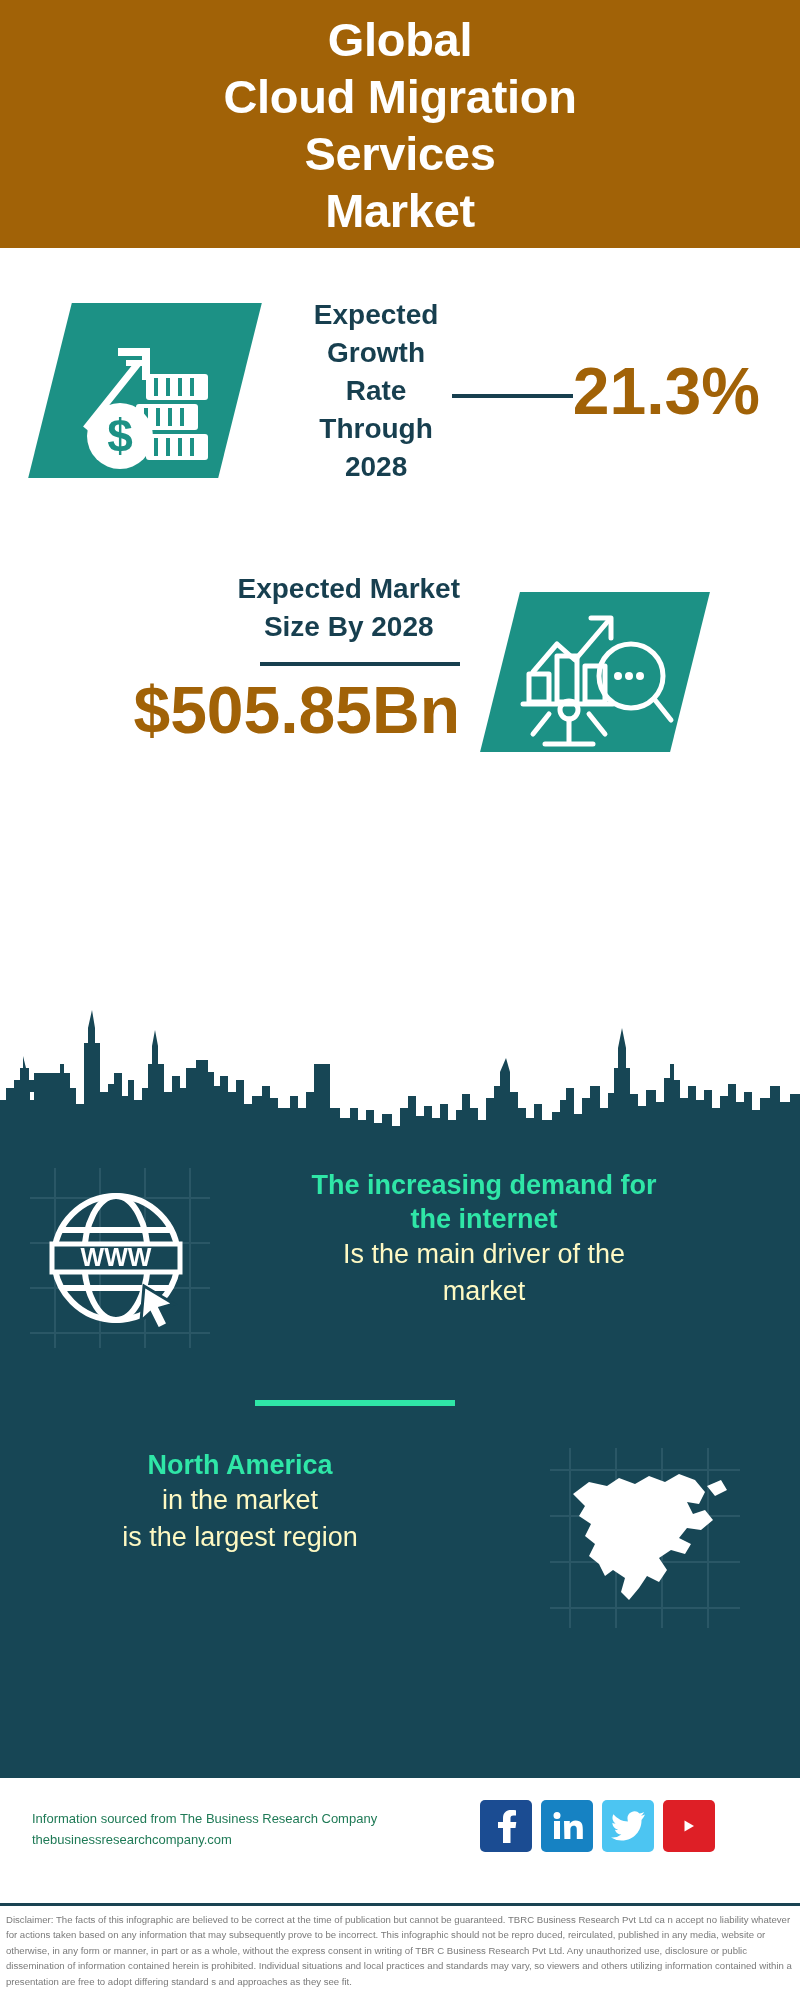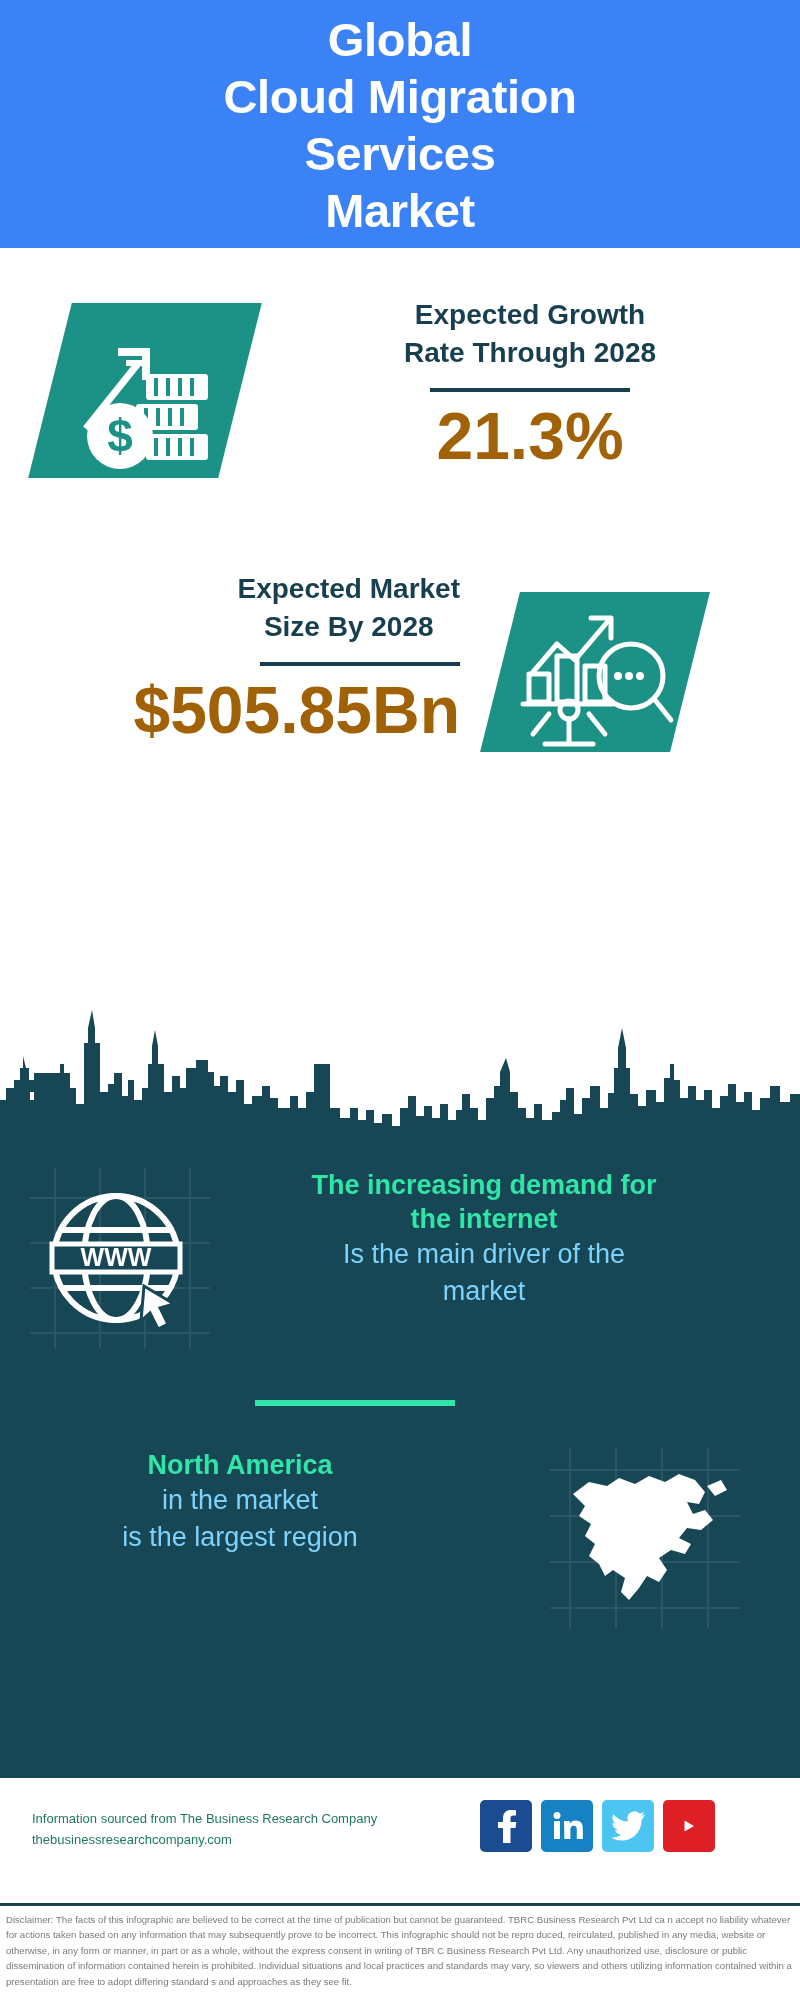--- a/index.html
+++ b/index.html
@@ -4,42 +4,42 @@
 <style>
   *{margin:0;padding:0;box-sizing:border-box;}
   html,body{width:800px;height:2000px;background:#ffffff;}
   body{font-family:"Liberation Sans",sans-serif;overflow:hidden;}
 
   .page{position:relative;width:800px;height:2000px;background:#fff;}
 
   
   .header{
     position:absolute;left:0;top:0;width:800px;height:248px;
-    background:#3b82f6;
+    background:#a16207;
     display:flex;flex-direction:column;align-items:center;justify-content:center;
     padding-top:2px;
   }
   .header h1{
     color:#ffffff;font-weight:bold;font-size:47px;line-height:57px;
     text-align:center;letter-spacing:-0.3px;
     font-family:"Liberation Sans",sans-serif;
   }
   .header .ln{display:block;}
 
   
   .stat1{position:absolute;left:0;top:248px;width:800px;height:300px;}
   .shape-left{
     position:absolute;left:50px;top:55px;width:190px;height:175px;
     background:#1C9185;
     transform:skewX(-14deg);
   }
   .icon-money{position:absolute;left:58px;top:60px;width:180px;height:165px;}
   .stat1-text{
     position:absolute;left:300px;top:48px;width:460px;
-    display:flex;flex-direction:column;align-items:center;
+    display:flex;flex-direction:row;align-items:center;
   }
   .label-dark{
     color:#173F4F;font-weight:bold;font-size:28px;line-height:38px;
     text-align:center;
   }
   .rule-dark{width:200px;height:4px;background:#173F4F;margin:16px 0 6px 0;}
   .big-teal{color:#a16207;font-weight:bold;font-size:66px;line-height:76px;text-align:center;}
 
   
   .stat2{position:absolute;left:0;top:552px;width:800px;height:250px;}
@@ -56,21 +56,21 @@
   
   .skyline{position:absolute;left:0;top:968px;width:800px;height:172px;}
 
   
   .dark{position:absolute;left:0;top:1138px;width:800px;height:640px;background:#174655;}
   .grid-a{position:absolute;left:30px;top:30px;width:180px;height:180px;opacity:.35;}
   .grid-b{position:absolute;left:550px;top:310px;width:190px;height:180px;opacity:.35;}
   .globe{position:absolute;left:38px;top:40px;width:160px;height:160px;}
   .driver-text{position:absolute;left:204px;top:30px;width:560px;text-align:center;}
   .green-head{color:#2FE6A7;font-weight:bold;font-size:27px;line-height:34px;}
-  .white-sub{color:#7dd3fc;font-weight:normal;font-size:27px;line-height:37px;}
+  .white-sub{color:#fef9c3;font-weight:normal;font-size:27px;line-height:37px;}
   .divider{position:absolute;left:255px;top:262px;width:200px;height:6px;background:#2FE6A7;}
   .region-text{position:absolute;left:40px;top:310px;width:400px;text-align:center;}
   .namap{position:absolute;left:555px;top:320px;width:180px;height:160px;}
 
   
   .sourcebar{position:absolute;left:0;top:1778px;width:800px;height:125px;background:#ffffff;border-radius:32px;}
   .src-txt{position:absolute;left:32px;top:30px;width:420px;}
   .src-line{color:#1F7A56;font-size:13px;line-height:21px;font-weight:normal;}
   .socials{position:absolute;left:480px;top:22px;display:flex;gap:9px;}
   .soc{width:52px;height:52px;border-radius:5px;display:flex;align-items:center;justify-content:center;}

